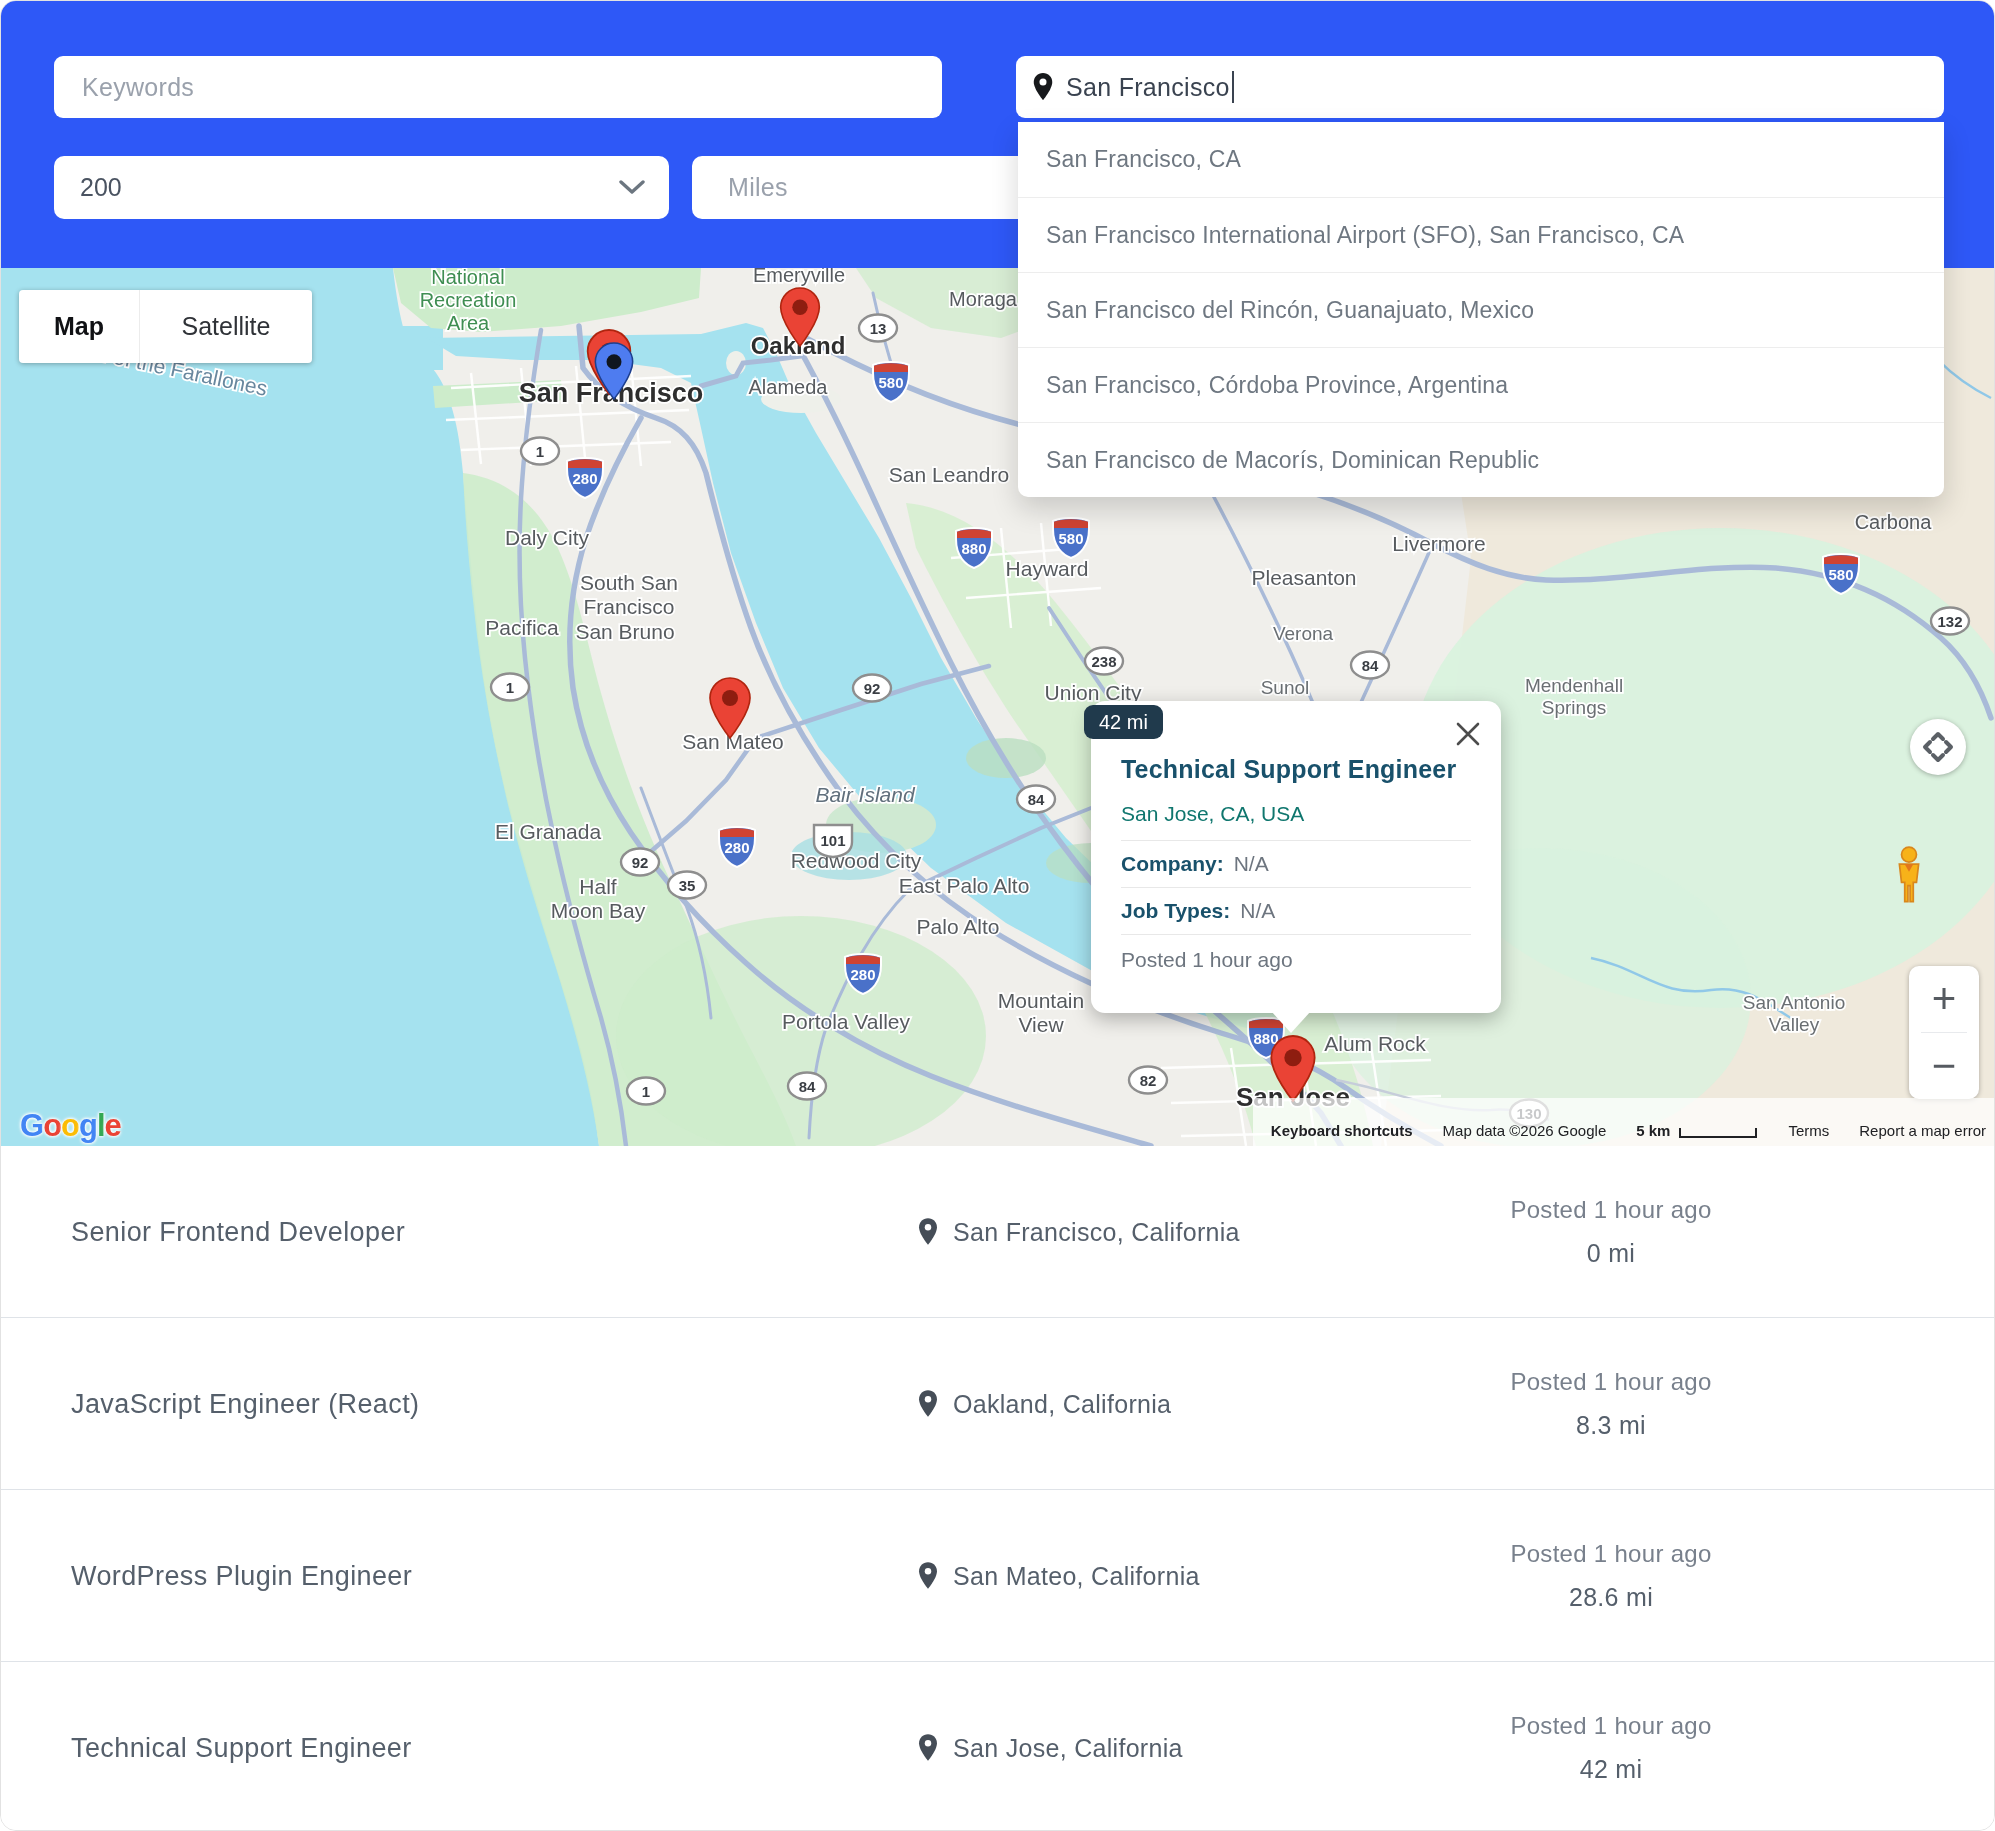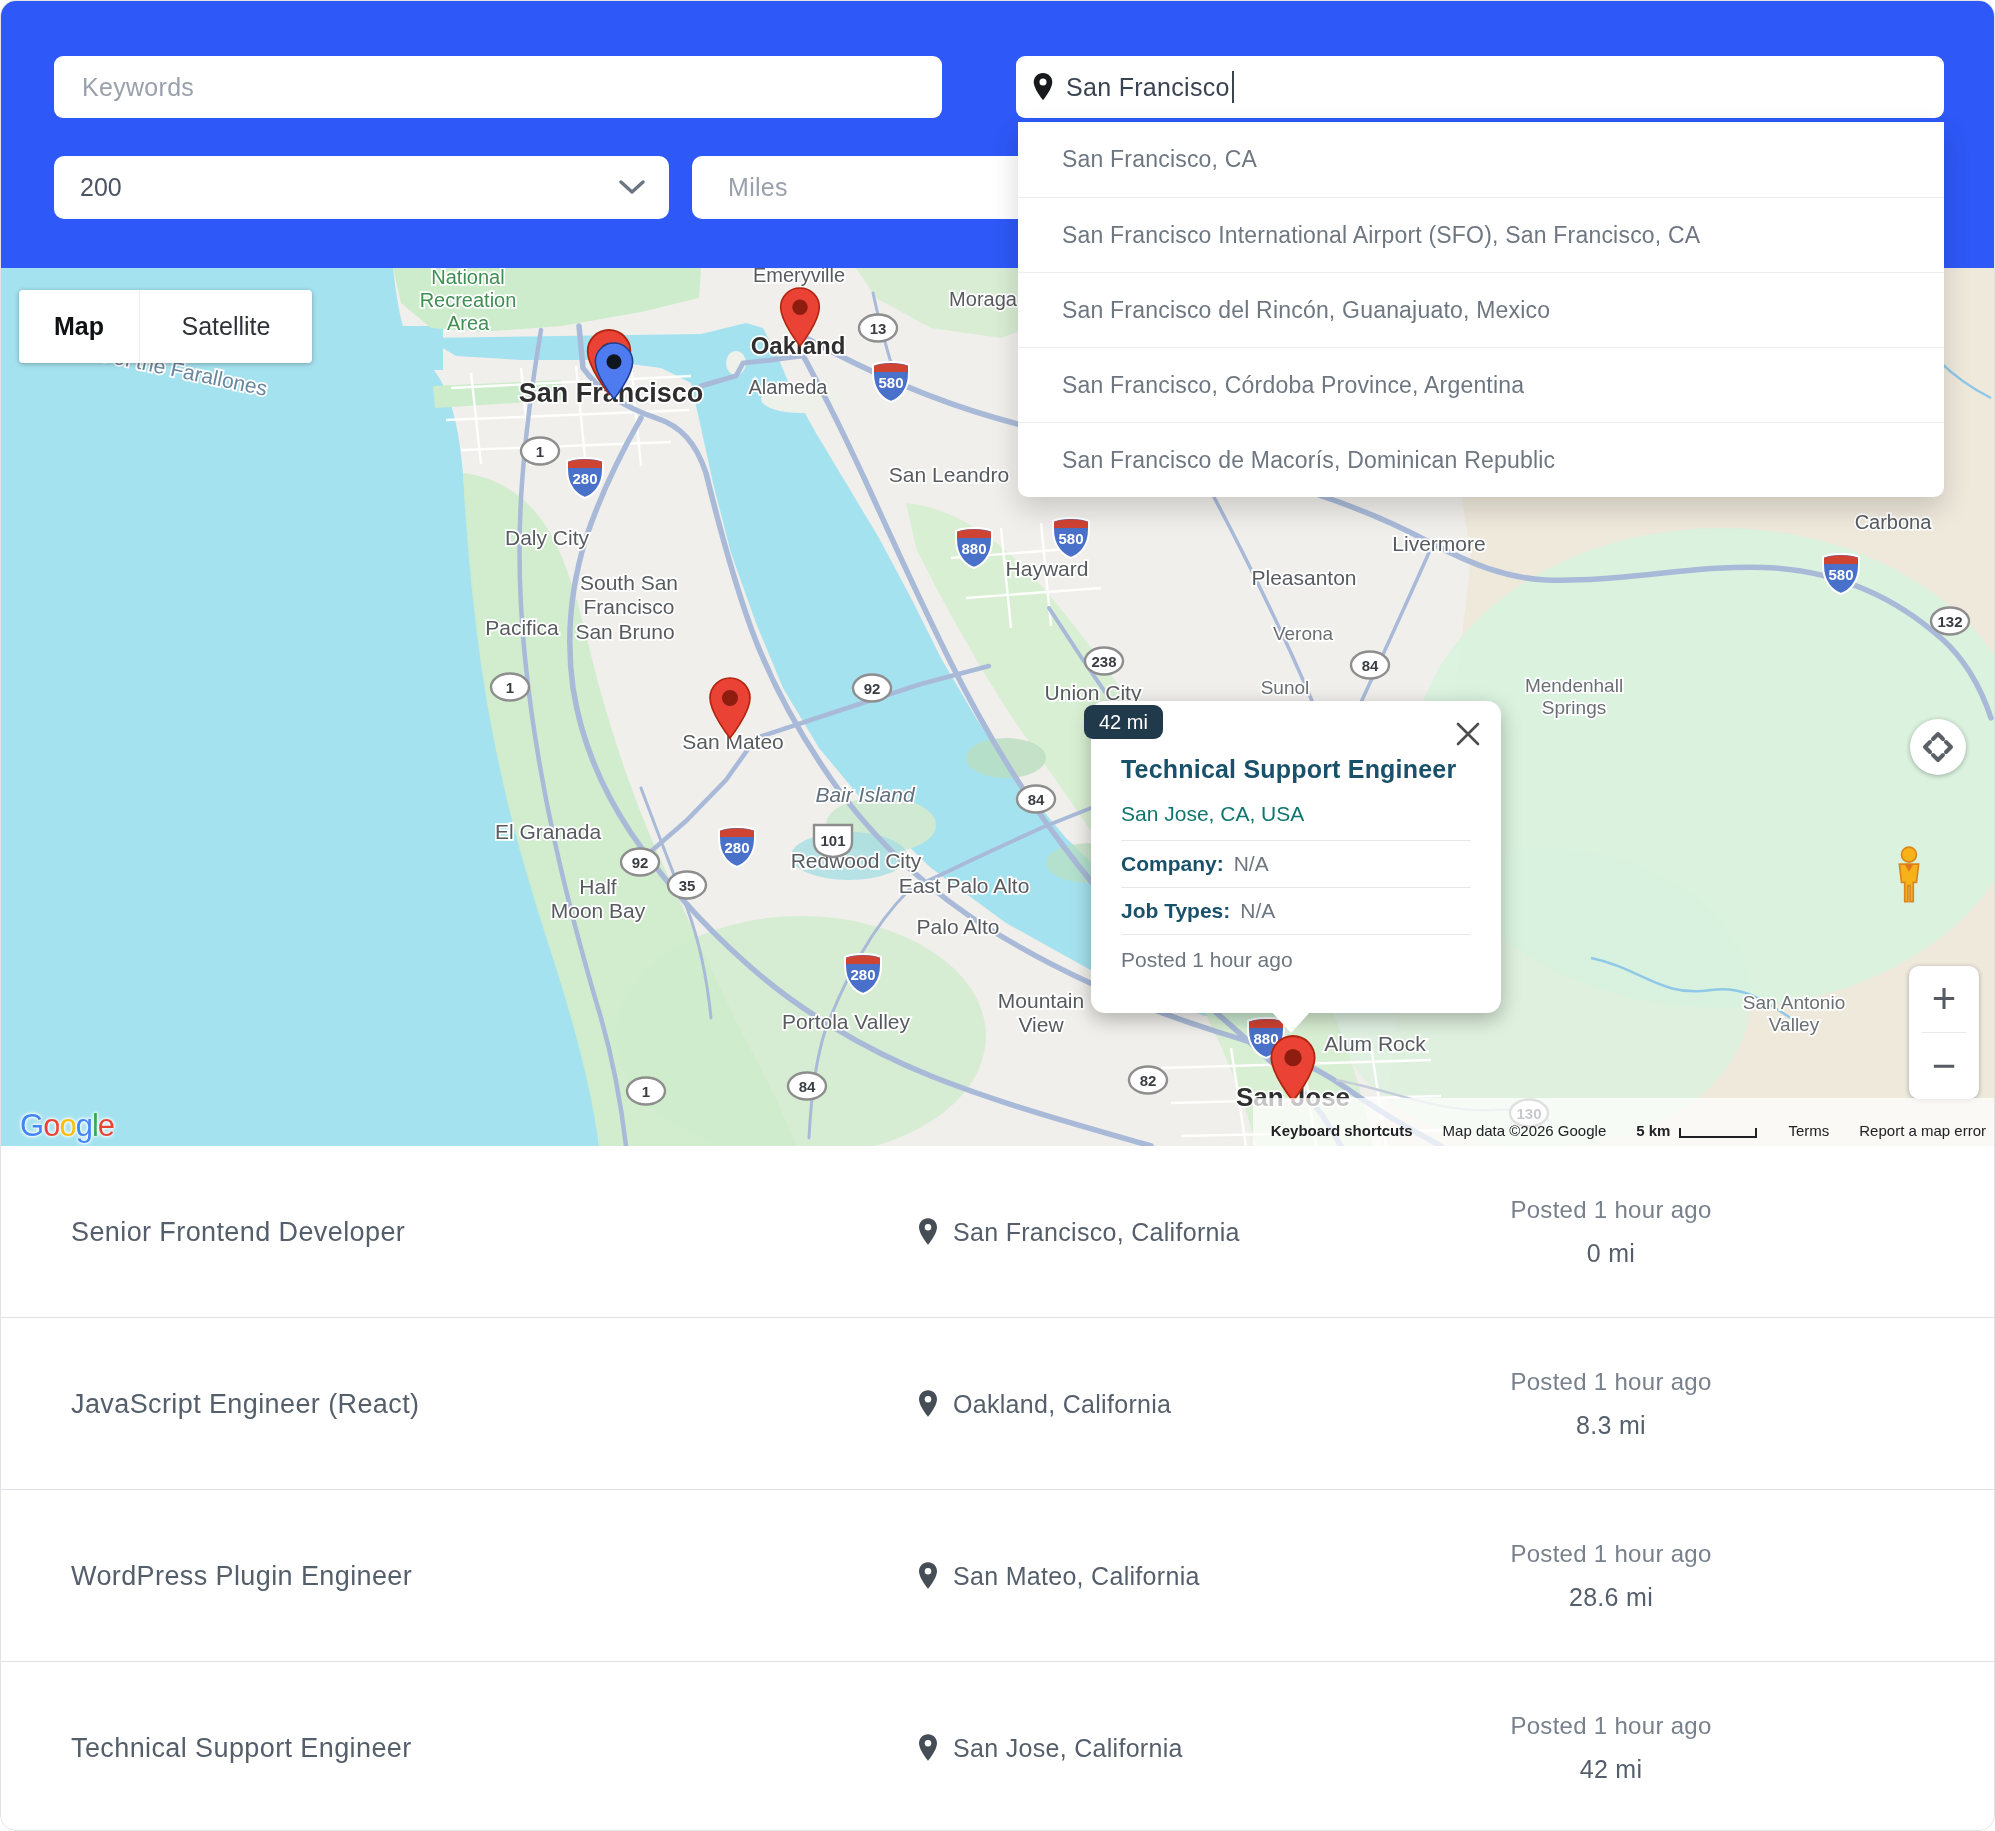--- a/index.html
+++ b/index.html
@@ -15,21 +15,21 @@
   .inp-location{left:1015px;top:55px;width:928px;height:62px;padding-left:16px;}
   .loc-text{color:#3a4350;font-size:25px;margin-left:12px;letter-spacing:.3px;}
   .caret{width:2px;height:32px;background:#3a4350;margin-left:2px;}
   .inp-radius{left:53px;top:155px;width:615px;height:63px;border-radius:10px;padding-left:26px;justify-content:space-between;padding-right:24px;}
   .radius-val{color:#4a5361;font-size:25px;}
   .inp-miles{left:691px;top:155px;width:519px;height:63px;border-radius:10px;padding-left:36px;}
 
   
   .dd{left:1017px;top:121px;width:926px;background:#fff;z-index:60;
       border-radius:0 0 10px 10px;box-shadow:0 12px 28px rgba(0,0,0,.16);}
-  .dd-item{height:75px;display:flex;align-items:center;padding-left:44px;
+  .dd-item{height:75px;display:flex;align-items:center;padding-left:28px;
            font-size:23px;color:#6e7781;letter-spacing:.2px;border-top:1px solid #ededed;box-sizing:border-box;}
   .dd-item:first-child{border-top:none;}
 
   
   .map{left:0;top:267px;width:1995px;height:878px;z-index:10;background:#a5e2ef;overflow:hidden;}
   .map svg text{paint-order:stroke;stroke:#ffffff;stroke-width:3.5px;font-family:"Liberation Sans",sans-serif;}
   .mapsat{left:18px;top:22px;height:73px;background:#fff;border-radius:4px;display:flex;z-index:15;
           box-shadow:0 1px 5px rgba(0,0,0,.3);overflow:hidden;}
   .mapsat .cell{display:flex;align-items:center;justify-content:center;font-size:25px;cursor:pointer;}
   .cell-map{width:120px;color:#101114;font-weight:700;}
@@ -50,21 +50,21 @@
          font-size:20px;display:flex;align-items:center;border-radius:9px;z-index:22;}
 
   .fsbtn{left:1909px;top:451px;width:56px;height:56px;border-radius:50%;background:#fff;z-index:15;
          box-shadow:0 1px 5px rgba(0,0,0,.3);display:flex;align-items:center;justify-content:center;cursor:pointer;}
   .pegman{left:1889px;top:578px;width:38px;height:62px;z-index:15;cursor:pointer;}
   .zoomctl{left:1908px;top:698px;width:70px;height:133px;background:#fff;border-radius:10px;z-index:15;
            box-shadow:0 1px 5px rgba(0,0,0,.3);display:flex;flex-direction:column;}
   .zcell{flex:1;display:flex;align-items:center;justify-content:center;font-size:42px;color:#565b61;cursor:pointer;}
   .zdiv{height:1px;background:#e8eaed;margin:0 12px;}
 
-  .glogo{left:19px;top:840px;z-index:15;font-size:31px;font-weight:400;letter-spacing:-1px;
+  .glogo{left:19px;top:840px;z-index:15;font-size:31px;font-weight:700;letter-spacing:-1px;
          text-shadow:0 0 3px #fff,0 0 3px #fff,0 0 4px #fff;}
   .attrib{right:0;bottom:0;height:32px;background:rgba(255,255,255,.72);z-index:15;display:flex;
           align-items:center;gap:30px;padding:16px 10px 0 18px;font-size:15px;color:#202124;}
   .attrib .bold{font-weight:700;}
   .scalewrap{display:flex;align-items:flex-end;gap:8px;}
 
   
   .jobs{left:0;top:1145px;width:1995px;height:686px;background:#fff;z-index:5;}
   .job-row{position:relative;height:171px;border-top:1px solid #dfe3e8;cursor:pointer;}
   .job-row:first-child{border-top:none;}

